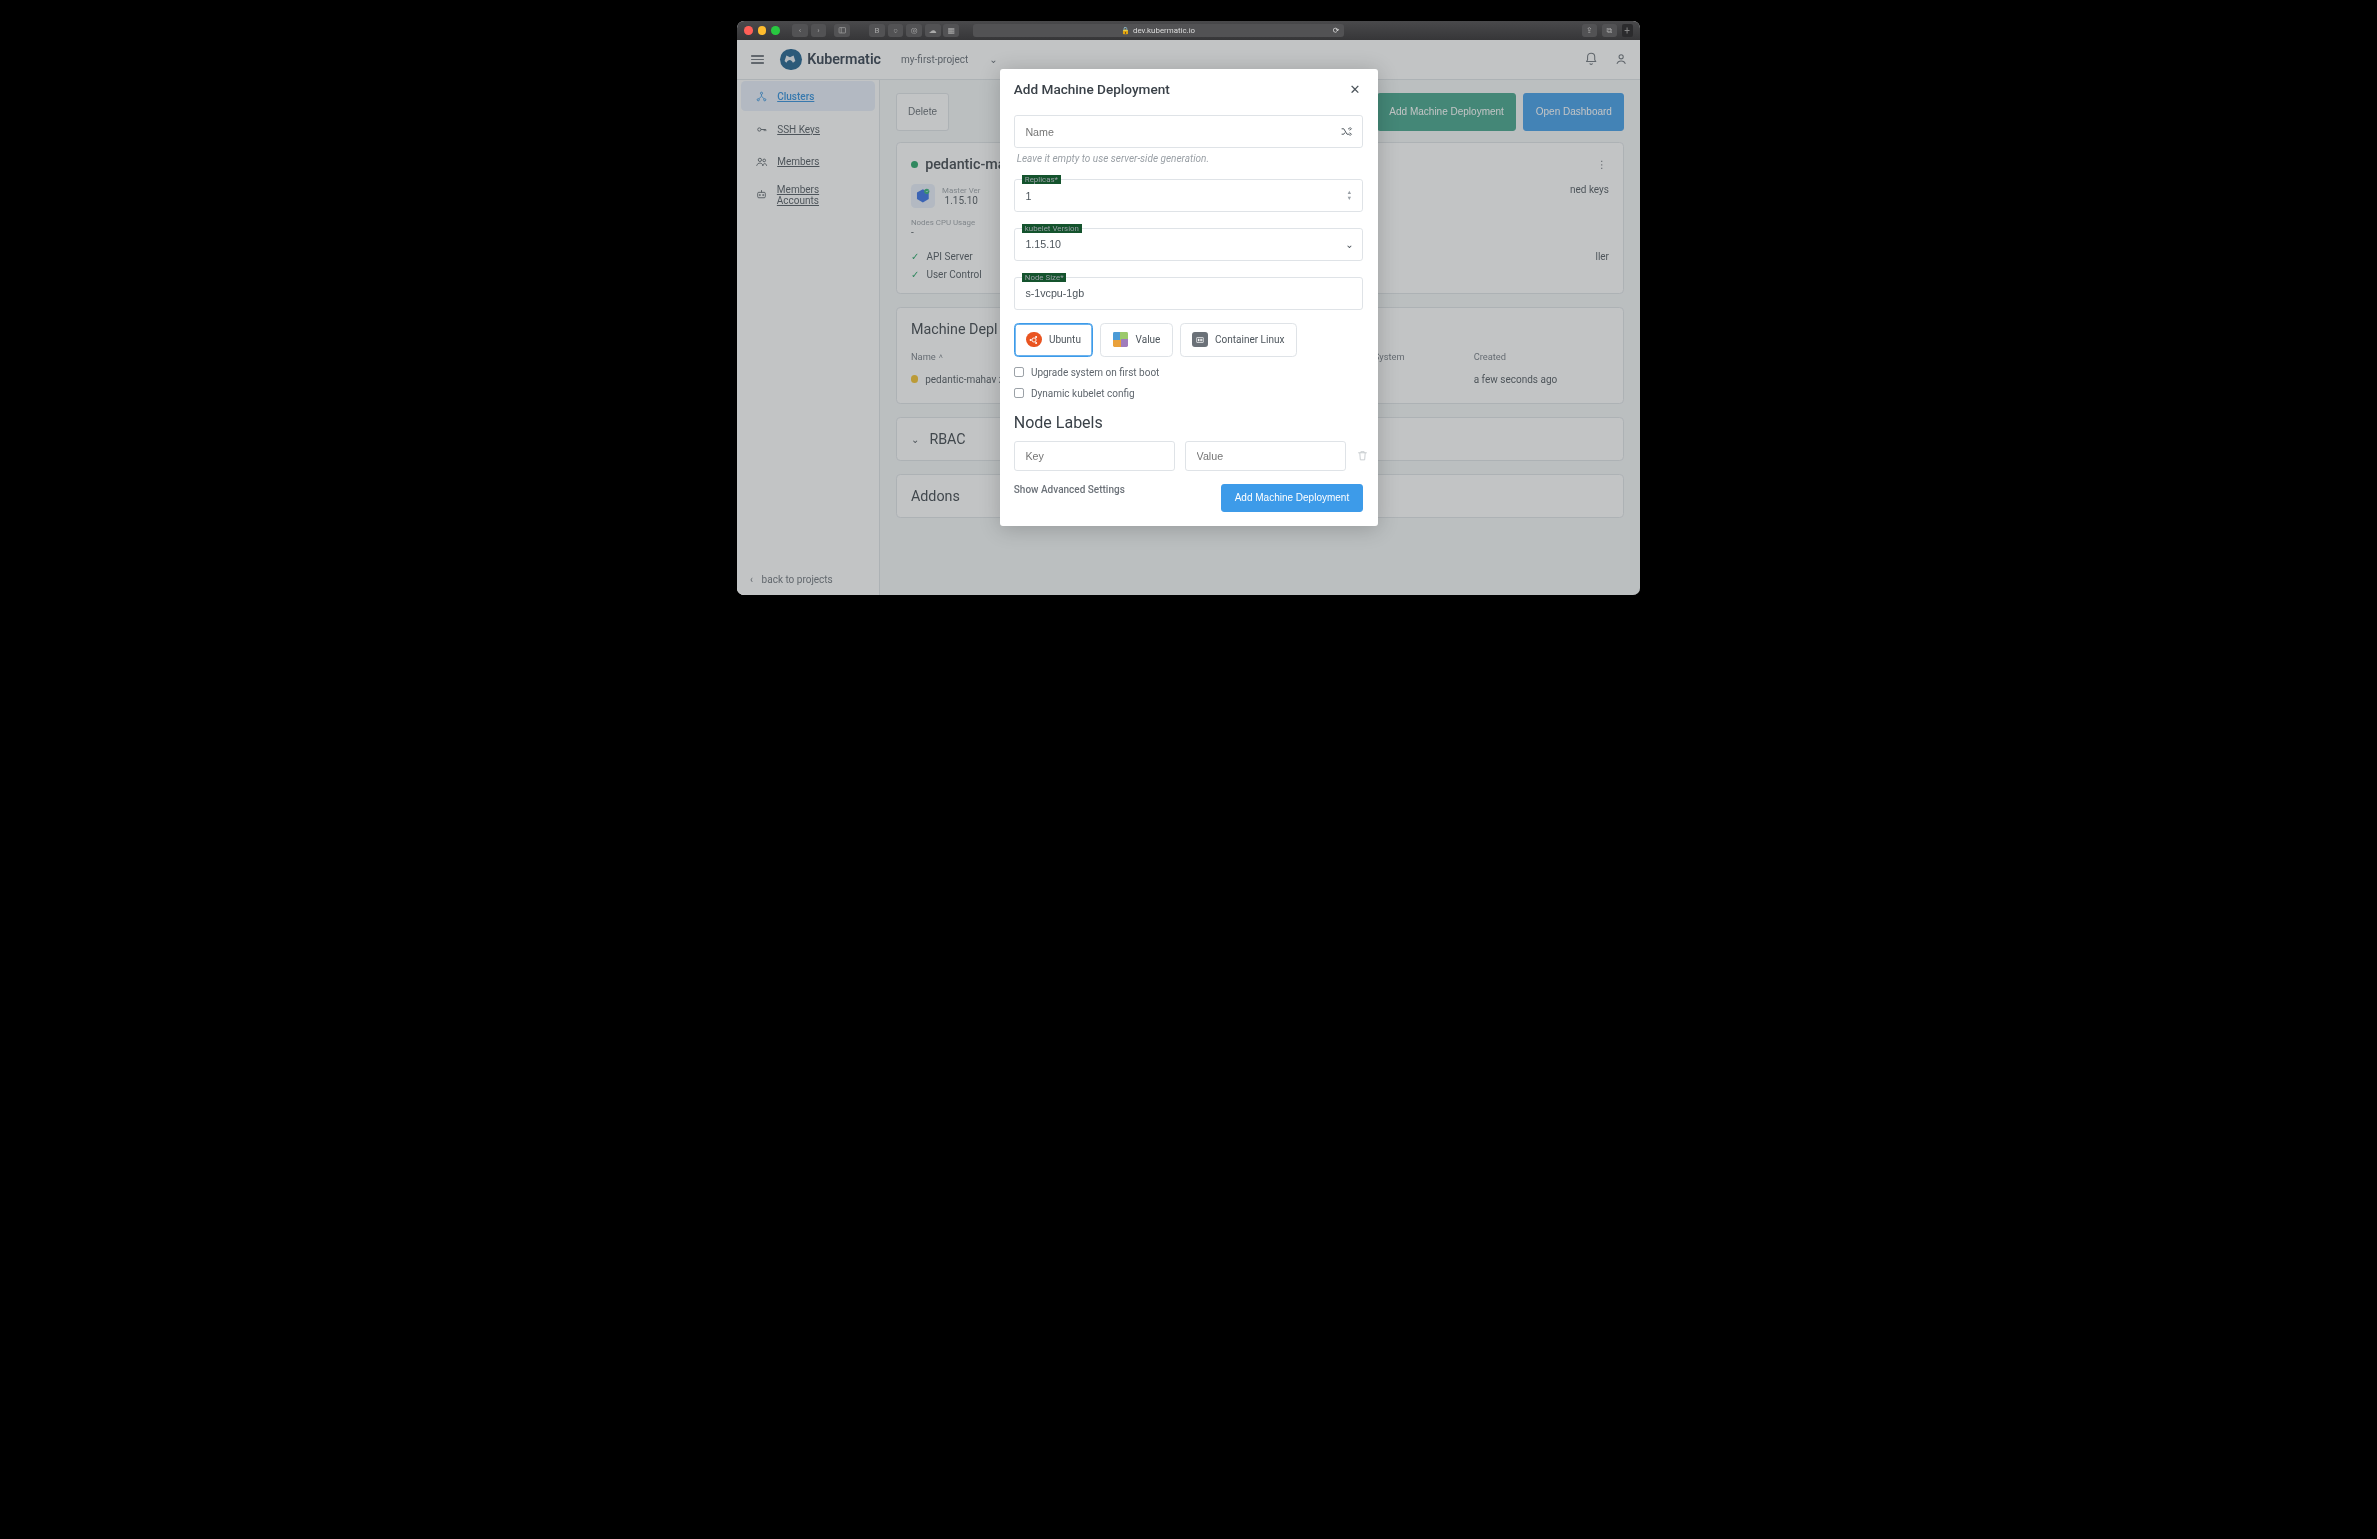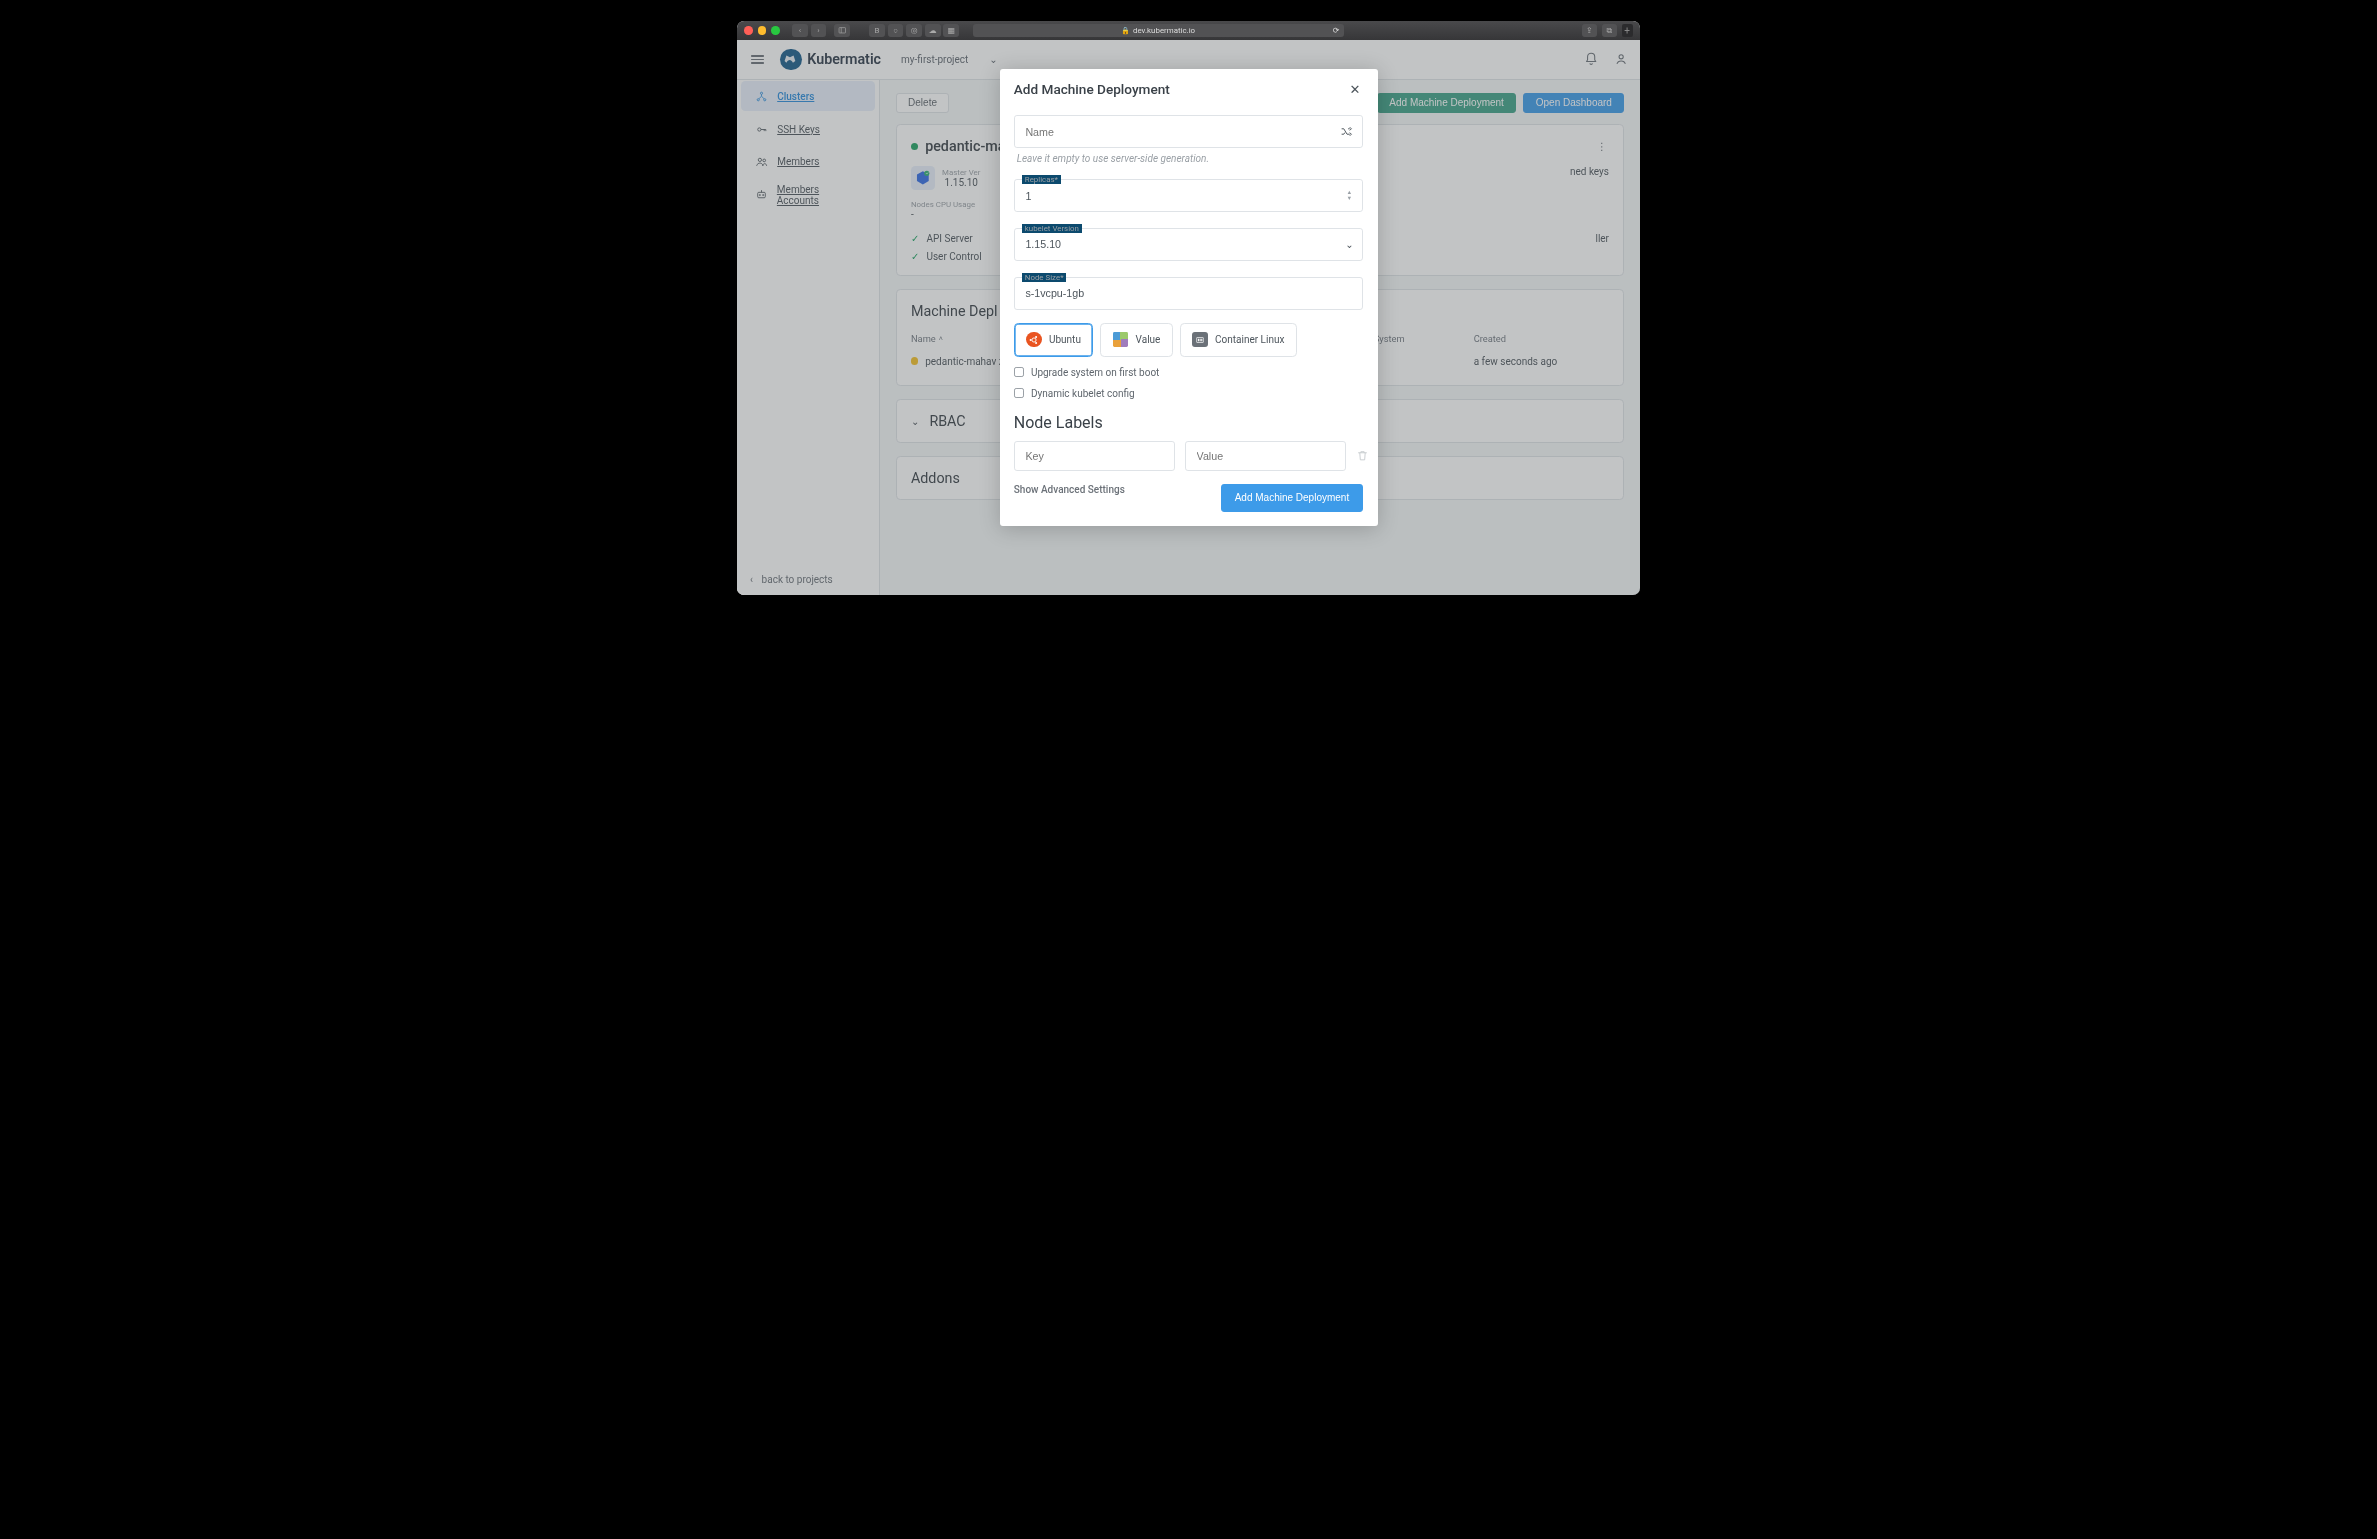--- a/index.html
+++ b/index.html
@@ -91,21 +91,21 @@
     display:flex; align-items:center; gap:8.6px; height:30px; padding:0 13px;
     color:#4d555c; font-size:10px; border-radius:4.3px; margin:1.4px 4.3px;text-decoration:underline;
   }
   .side-item.active { background:var(--sidebar-active); color:#2b8cdc; font-weight:500;}
   .sidebar .spacer { flex:1; }
   .back-link { display:flex; align-items:center; gap:8.6px; height:30px; padding:0 13px; color:#6b7178;}
   
   .content { flex:1; overflow:auto; padding:13px 15.7px; }
   .top-actions { display:flex; justify-content:space-between; margin-bottom:11.4px; }
   .btn {
-    height:20px; padding:0 11.4px; border-radius:2.9px; border:0.7px solid var(--border);
+    height:38px; padding:0 11.4px; border-radius:2.9px; border:0.7px solid var(--border);
     background:#fff; color:#5f666d; display:inline-flex; align-items:center; font-size:10px;
   }
   .btn-primary { background:var(--blue); color:#fff; border-color:var(--blue); }
   .btn-teal { background:var(--teal); color:#fff; border-color:var(--teal); }
   .card { background:#fff; border:0.7px solid var(--border); border-radius:4.3px; padding:13px 14.3px; margin-bottom:13px; }
   .cluster-head { display:flex; align-items:center; gap:7.1px; }
   .status-dot { width:7.1px; height:7.1px; border-radius:50%; background:#1fa463; }
   .cluster-name { font-size:14.3px; color:#3a4148; font-weight:500; flex:1; }
   .row { display:flex; gap:28.6px; }
   .label-sm { font-size:7.9px; color:#9aa0a6; }
@@ -135,21 +135,21 @@
   .field {
     border:0.7px solid var(--border); border-radius:2.9px; position:relative;
     display:flex; align-items:center; padding:0 8.6px; background:#fff;
   }
   .field.lg { height:33px; margin-top:5.7px; }
   .field input, .field select {
     border:0; outline:0; flex:1; font-size:10.7px; color:#4d555c; background:transparent;
     height:100%;
   }
   .field .float-label {
-    position:absolute; top:-5px; left:7.1px; background:#0c4a6e; padding:0 2.9px;
+    position:absolute; top:-5px; left:7.1px; background:#14532d; padding:0 2.9px;
     font-size:7.9px; color:#9aa0a6;
   }
   .hint { font-size:10px; color:#9aa0a6; margin:4.3px 2.9px 0 2.9px;font-style:italic;}
   .field-gap { height:10px; }
   .os-row { display:flex; gap:7.1px; margin-top:13px;}
   .os-card {
     flex:0 0 auto; height:34px; padding:0 11.4px; border:0.7px solid var(--border);
     border-radius:4.3px; display:flex; align-items:center; gap:7.1px; color:#4d555c;
   }
   .os-card.sel { border-color:var(--blue); box-shadow:0 0 0 0.7px var(--blue) inset; color:var(--blue-strong); }

